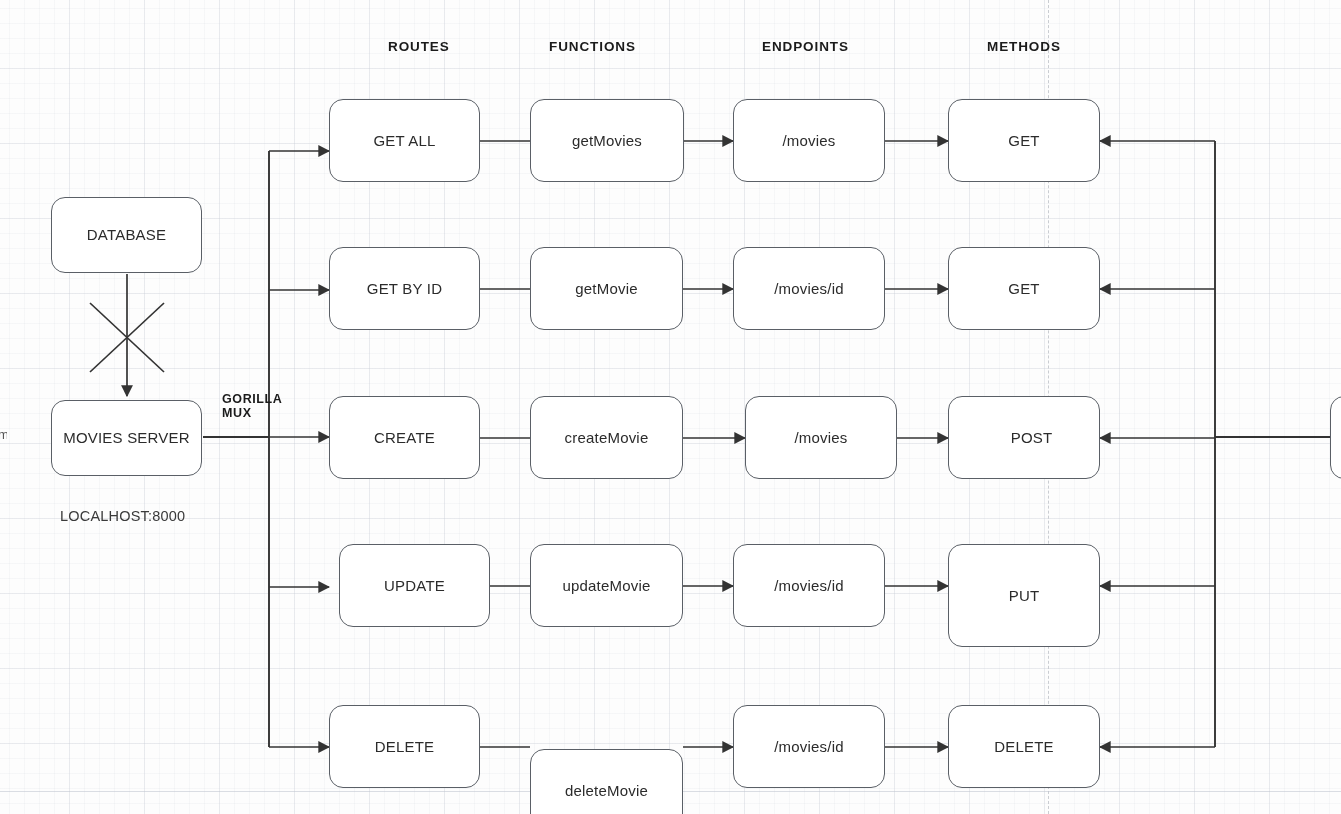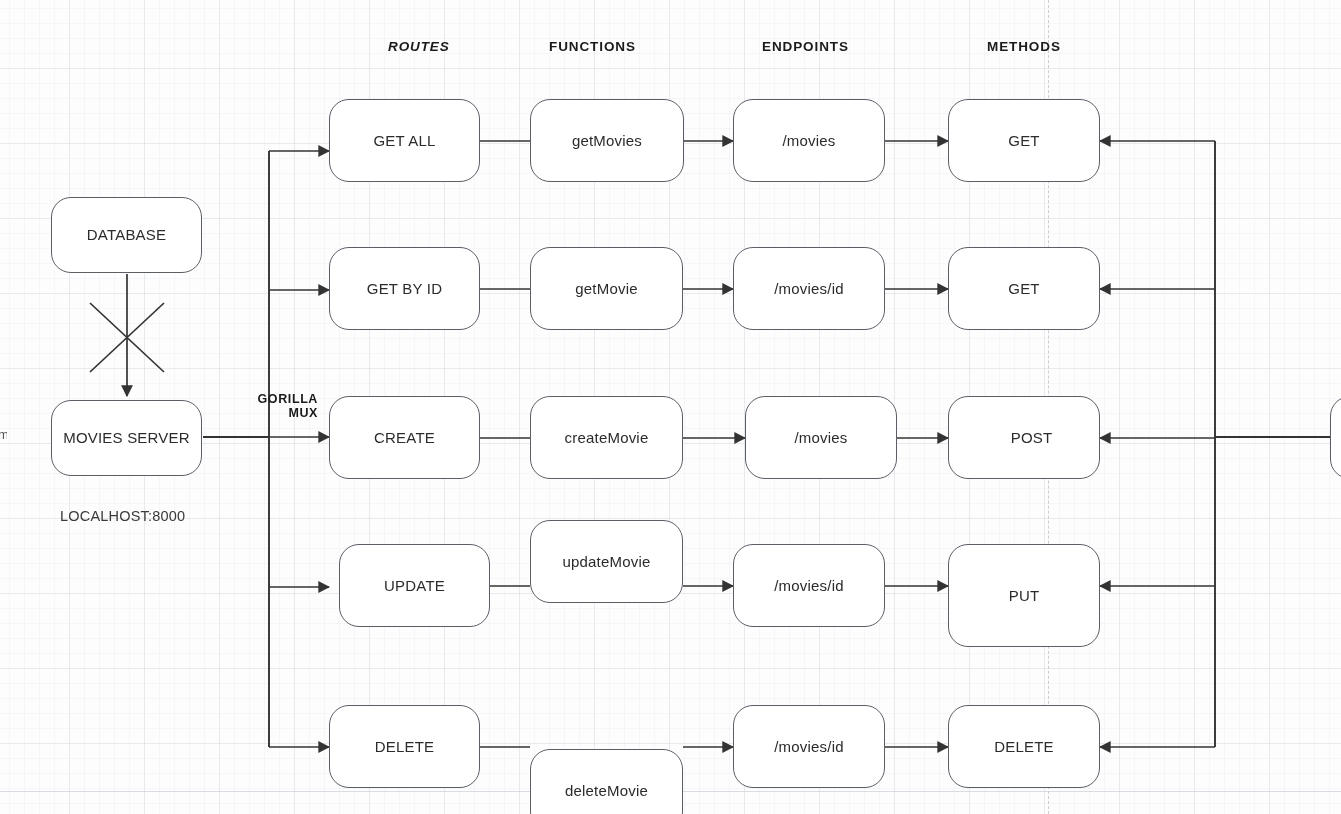--- a/index.html
+++ b/index.html
@@ -25,21 +25,21 @@
     position: absolute;
     left: 0; top: 0;
     width: 1341px; height: 814px;
     pointer-events: none;
   }
   .node {
     position: absolute;
     box-sizing: border-box;
     background: #ffffff;
     border: 1.6px solid #5a5f66;
-    border-radius: 20px;
+    border-radius: 14px;
     display: flex;
     align-items: center;
     justify-content: center;
     color: #2b2b2b;
     font-size: 15px;
     letter-spacing: 0.2px;
     text-align: center;
     line-height: 1.15;
   }
   .col-header {
@@ -49,21 +49,21 @@
     color: #1b1b1b;
     letter-spacing: 0.9px;
     white-space: nowrap;
   }
   .bus-label {
     position: absolute;
     font-size: 12.5px;
     font-weight: bold;
     color: #1b1b1b;
     letter-spacing: 0.6px;
-    text-align: right;
+    text-align: left;
     line-height: 1.15;
     white-space: pre-line;
   }
   .host-label {
     position: absolute;
     font-size: 14.5px;
     color: #3a3a3a;
     letter-spacing: 0.2px;
     white-space: nowrap;
   }
@@ -142,21 +142,21 @@
       <path d="M 1215 289 L 1100 289" marker-end="url(#arrow)"></path>
       <path d="M 1215 438 L 1100 438" marker-end="url(#arrow)"></path>
       <path d="M 1215 586 L 1100 586" marker-end="url(#arrow)"></path>
       <path d="M 1215 747 L 1100 747" marker-end="url(#arrow)"></path>
     </g>
   </svg>
 
   <div class="page-break" style="left:1048px;"></div>
   <div class="bottom-rule" style="top:791px;"></div>
 
-  <div class="col-header" style="left:388px; top:39px;font-style:italic;">ROUTES</div>
+  <div class="col-header" style="left:388px; top:39px;">ROUTES</div>
   <div class="col-header" style="left:549px; top:39px;">FUNCTIONS</div>
   <div class="col-header" style="left:762px; top:39px;">ENDPOINTS</div>
   <div class="col-header" style="left:987px; top:39px;">METHODS</div>
 
   <div class="edge-clip" style="left:-2px; top:427px; width:9px;">m</div>
 
   <div class="node" style="left:51px; top:197px; width:151px; height:76px;">DATABASE</div>
   <div class="node" style="left:51px; top:400px; width:151px; height:76px;">MOVIES SERVER</div>
 
   <div class="host-label" style="left:60px; top:508px;">LOCALHOST:8000</div>
@@ -166,21 +166,21 @@
 
   <div class="node" style="left:329px; top:99px; width:151px; height:83px;">GET ALL</div>
   <div class="node" style="left:329px; top:247px; width:151px; height:83px;">GET BY ID</div>
   <div class="node" style="left:329px; top:396px; width:151px; height:83px;">CREATE</div>
   <div class="node" style="left:339px; top:544px; width:151px; height:83px;">UPDATE</div>
   <div class="node" style="left:329px; top:705px; width:151px; height:83px;">DELETE</div>
 
   <div class="node" style="left:530px; top:99px; width:154px; height:83px;">getMovies</div>
   <div class="node" style="left:530px; top:247px; width:153px; height:83px;">getMovie</div>
   <div class="node" style="left:530px; top:396px; width:153px; height:83px;">createMovie</div>
-  <div class="node" style="left:530px; top:520px; width:153px; height:83px;">updateMovie</div>
+  <div class="node" style="left:530px; top:544px; width:153px; height:83px;">updateMovie</div>
   <div class="node" style="left:530px; top:705px; width:153px; height:83px;margin-top:44px;">deleteMovie</div>
 
   <div class="node" style="left:733px; top:99px; width:152px; height:83px;">/movies</div>
   <div class="node" style="left:733px; top:247px; width:152px; height:83px;">/movies/id</div>
   <div class="node" style="left:745px; top:396px; width:152px; height:83px;">/movies</div>
   <div class="node" style="left:733px; top:544px; width:152px; height:83px;">/movies/id</div>
   <div class="node" style="left:733px; top:705px; width:152px; height:83px;">/movies/id</div>
 
   <div class="node" style="left:948px; top:99px; width:152px; height:83px;">GET</div>
   <div class="node" style="left:948px; top:247px; width:152px; height:83px;">GET</div>

